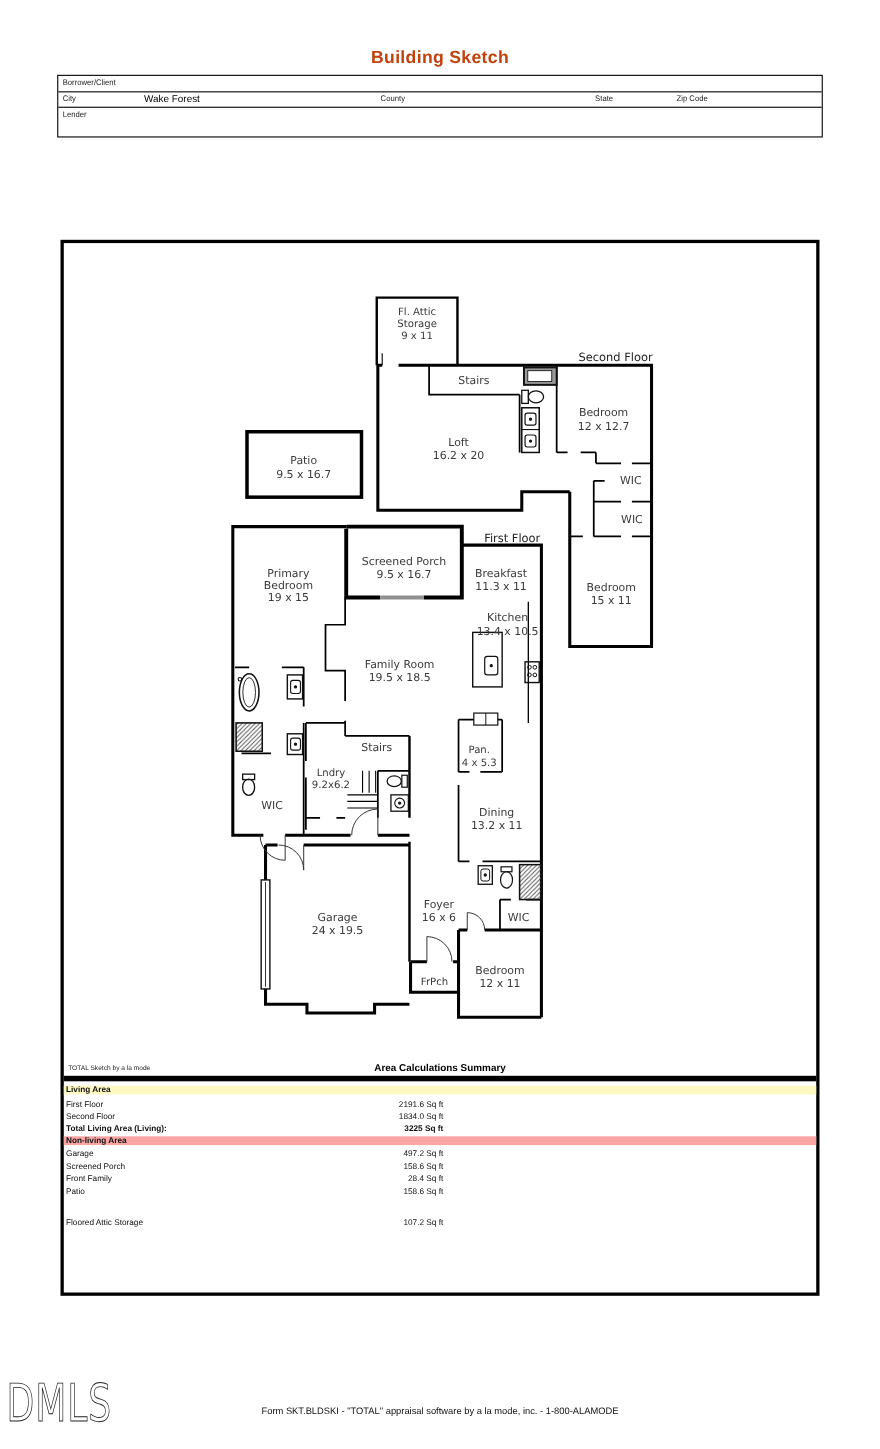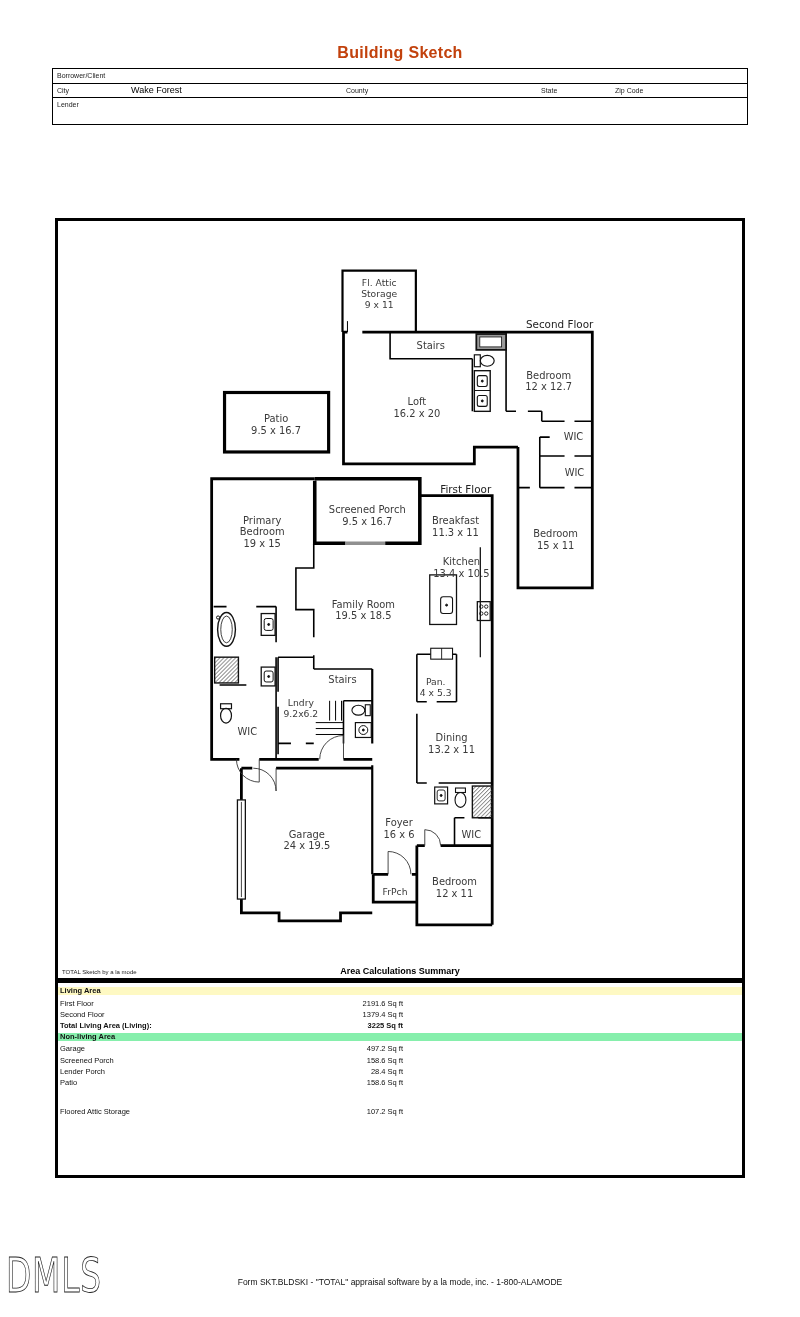--- a/index.html
+++ b/index.html
@@ -239,40 +239,40 @@
 
   <div class="sec-bar bar-living" style="background:#fef9c3;">
     <span class="s-lab">Living Area</span>
   </div>
   <div class="a-row row-ff">
     <span class="lab">First Floor</span>
     <span class="val">2191.6 Sq ft</span>
   </div>
   <div class="a-row row-sf">
     <span class="lab">Second Floor</span>
-    <span class="val">1379.4 Sq ft</span>
+    <span class="val">1834.0 Sq ft</span>
   </div>
   <div class="a-row row-tot bold">
     <span class="lab">Total Living Area (Living):</span>
     <span class="val">3225 Sq ft</span>
   </div>
 
-  <div class="sec-bar bar-nonliving" style="background:#86efac;">
+  <div class="sec-bar bar-nonliving" style="background:#fca5a5;">
     <span class="s-lab">Non-living Area</span>
   </div>
   <div class="a-row row-gar">
     <span class="lab">Garage</span>
     <span class="val">497.2 Sq ft</span>
   </div>
   <div class="a-row row-sp">
     <span class="lab">Screened Porch</span>
     <span class="val">158.6 Sq ft</span>
   </div>
   <div class="a-row row-fp">
-    <span class="lab">Lender Porch</span>
+    <span class="lab">Front Family</span>
     <span class="val">28.4 Sq ft</span>
   </div>
   <div class="a-row row-pat">
     <span class="lab">Patio</span>
     <span class="val">158.6 Sq ft</span>
   </div>
   <div class="a-row row-fas">
     <span class="lab">Floored Attic Storage</span>
     <span class="val">107.2 Sq ft</span>
   </div>

